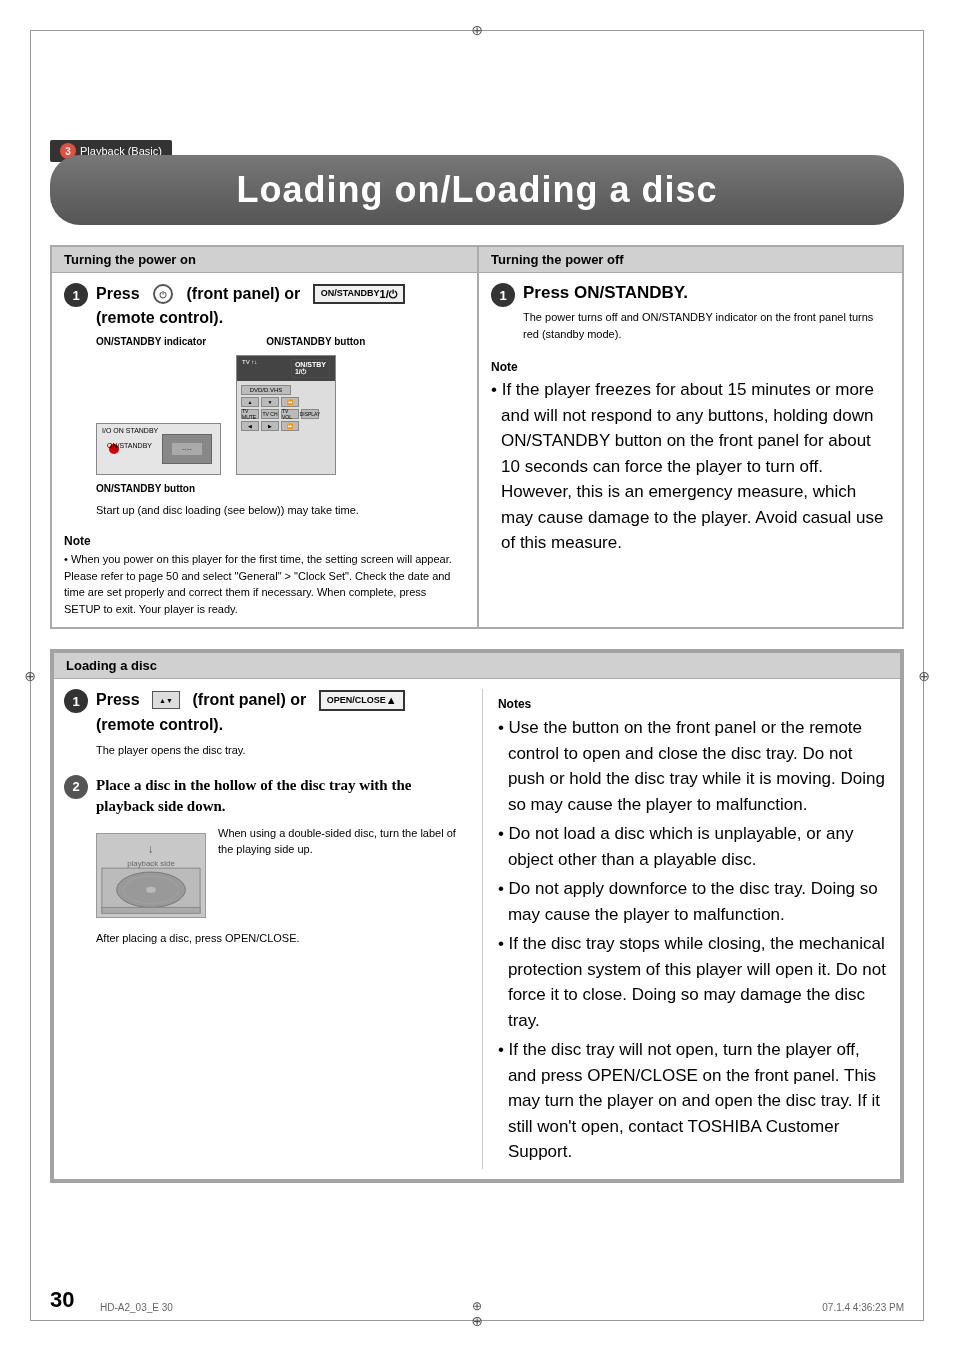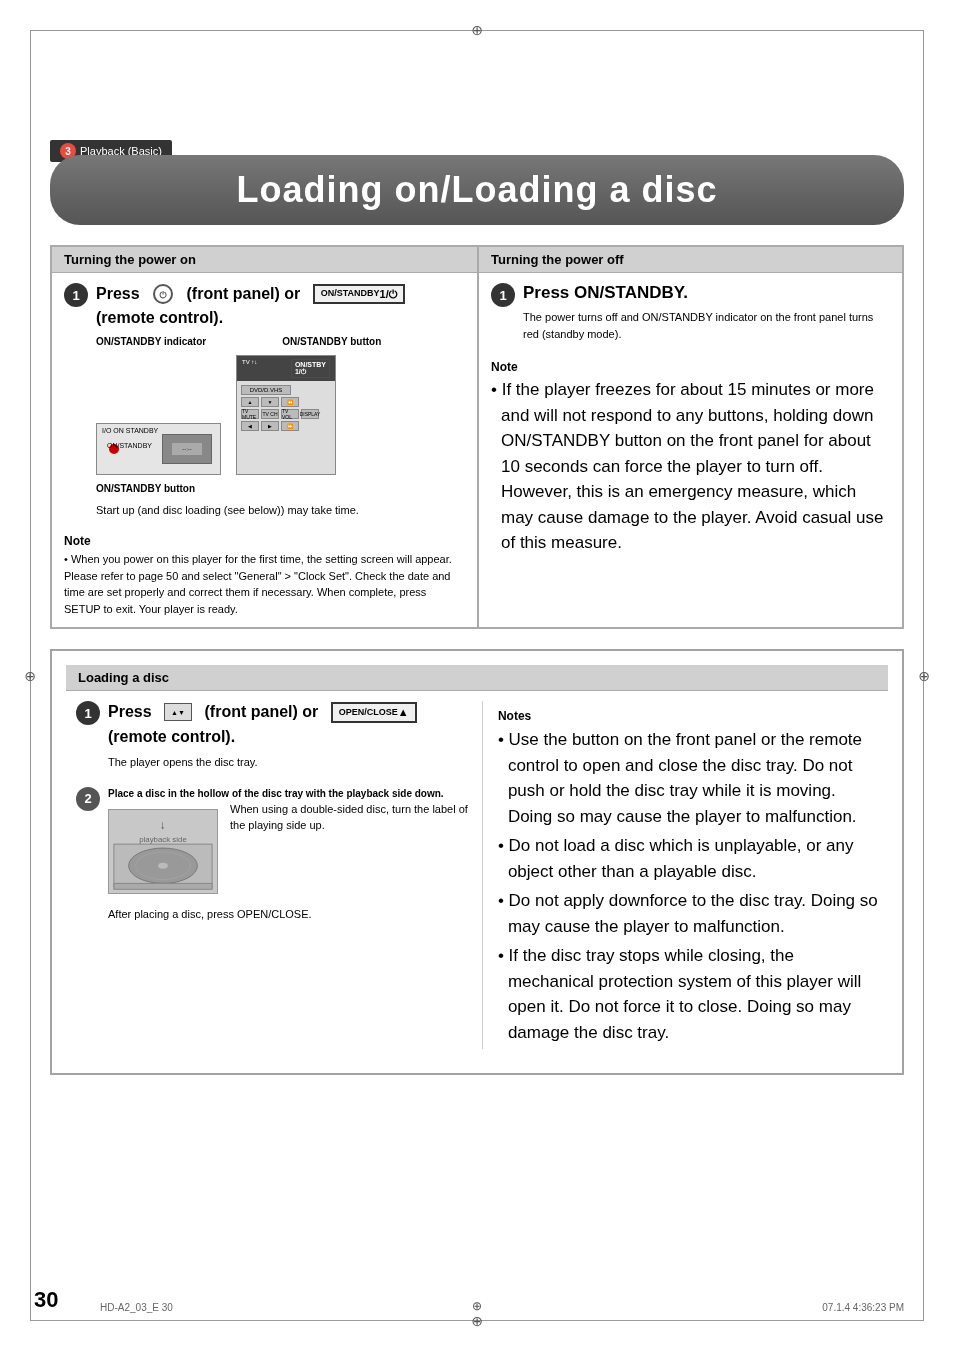--- a/index.html
+++ b/index.html
@@ -152,22 +152,22 @@
       font-size: 17px;
       line-height: 1.5;
       padding-left: 10px;
       text-indent: -10px;
       margin-bottom: 4px;
     }
 
     
     .loading-section {
       margin-top: 20px;
-      border: 2px solid #a3a3a3;
-      padding: 14px;
+      border: 4px solid #a3a3a3;
+      padding: 0;
     }
     .loading-header {
       background: #d0d0d0;
       border-bottom: 1px solid #aaa;
       padding: 5px 12px;
       font-weight: bold;
       font-size: 13px;
     }
     .loading-content {
       display: flex;
@@ -200,21 +200,21 @@
     
     .disc-tray-visual {
       width: 110px;
       height: 85px;
     }
 
     
     .page-num {
       position: absolute;
       bottom: 38px;
-      left: 34px;
+      left: 50px;
       font-size: 22px;
       font-weight: bold;
     }
 
     
     .footer-left {
       position: absolute;
       bottom: 38px;
       left: 100px;
       font-size: 10px;
@@ -338,21 +338,21 @@
       border: 1px solid #888;
       font-size: 5px;
       display: flex;
       align-items: center;
       justify-content: center;
     }
 
     
     .diagram-labels {
       display: flex;
-      gap: 36px;
+      gap: 20px;
       margin-bottom: 4px;
     }
     .diag-label {
       font-size: 10px;
       font-weight: bold;
     }
   </style>
 </head>
 <body>
 
@@ -510,21 +510,21 @@
               </span>
             </div>
             <div class="press-instruction" style="font-size:16px;font-weight:bold;margin-top:-4px;">(remote control).</div>
             <div class="step-sub">The player opens the disc tray.</div>
           </div>
         </div>
 
         <div class="step-row" style="margin-top:8px;">
           <span class="step-circle" style="background:#555;">2</span>
           <div class="step-content">
-            <div style="font-size:10px;font-weight:bold;line-height:1.4;margin-bottom:0;">Place a disc in the hollow of the disc tray with the playback side down.</div>
+            <div style="font-size:15px;font-weight:bold;line-height:1.4;margin-bottom:8px;font-family:Liberation Serif, serif;">Place a disc in the hollow of the disc tray with the playback side down.</div>
             <div style="display:flex;gap:12px;align-items:flex-start;">
 
               <div class="disc-image">
                 <svg class="disc-tray-visual" viewBox="0 0 110 85">
 
                   <rect x="5" y="35" width="100" height="45" fill="#bbb" stroke="#888" stroke-width="1"></rect>
 
                   <ellipse cx="55" cy="57" rx="35" ry="18" fill="#999" stroke="#777" stroke-width="1"></ellipse>
 
                   <ellipse cx="55" cy="57" rx="5" ry="3" fill="#bbb"></ellipse>
@@ -545,20 +545,21 @@
 
       </div>
 
       <div class="loading-right">
         <div class="note-label">Notes</div>
         <div style="margin-top:4px;">
           <div class="bullet-note">• <span>Use the button on the front panel or the remote control to open and close the disc tray. Do not push or hold the disc tray while it is moving. Doing so may cause the player to malfunction.</span></div>
           <div class="bullet-note">• <span>Do not load a disc which is unplayable, or any object other than a playable disc.</span></div>
           <div class="bullet-note">• <span>Do not apply downforce to the disc tray. Doing so may cause the player to malfunction.</span></div>
           <div class="bullet-note">• <span>If the disc tray stops while closing, the mechanical protection system of this player will open it. Do not force it to close. Doing so may damage the disc tray.</span></div>
+          <div class="bullet-note">• <span>If the disc tray will not open, turn the player off, and press OPEN/CLOSE on the front panel. This may turn the player on and open the disc tray. If it still won't open, contact TOSHIBA Customer Support.</span></div>
         </div>
       </div>
 
     </div>
   </div>
 
 </div>
 
 <div class="page-num">30</div>
 

